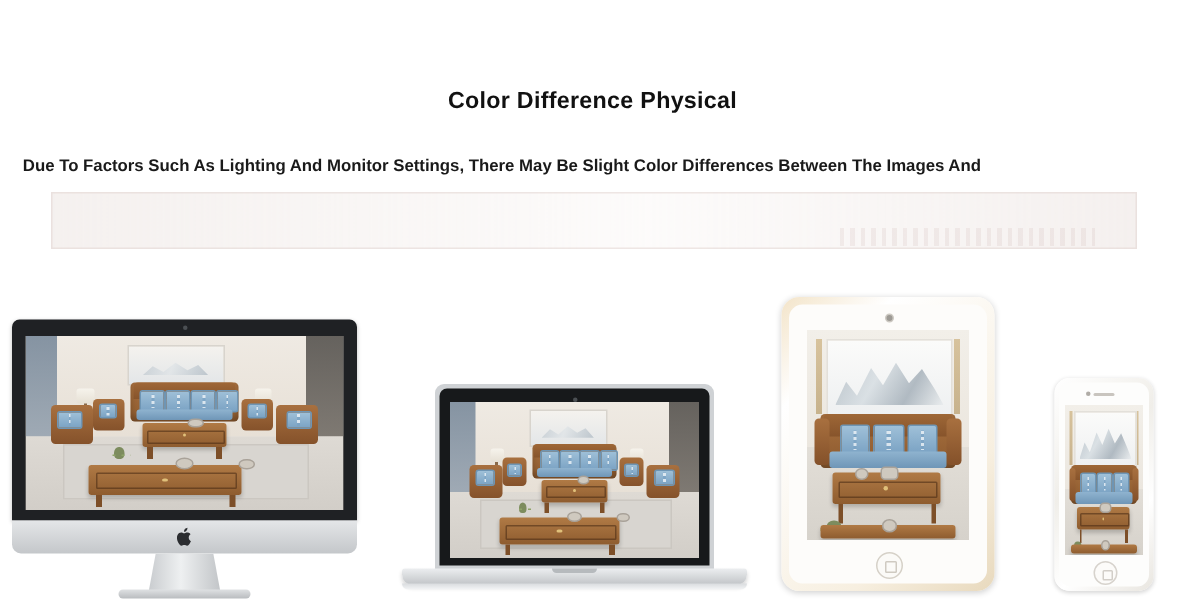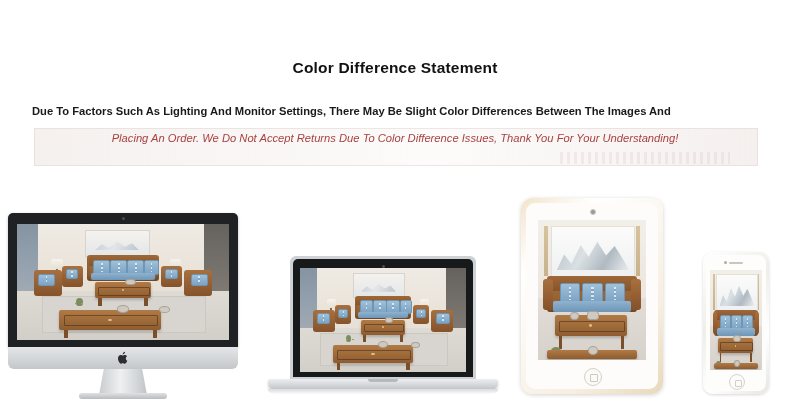--- a/index.html
+++ b/index.html
@@ -16,22 +16,21 @@
   .title{
     position:absolute;top:59px;left:0;width:790px;
     text-align:center;
     font-size:15.5px;font-weight:bold;color:#111111;
     letter-spacing:.2px;
   }
 
   
   .black-block{
     position:absolute;top:104px;left:0;width:654px;
-    text-align:left;
-    padding-left:32px;
+    text-align:right;
   }
   .black-block .ln{
     font-size:11.2px;font-weight:bold;color:#1a1a1a;
     line-height:14px;white-space:nowrap;
   }
 
   
   .red-block{
     position:absolute;top:131px;left:0;width:790px;
     text-align:center;
@@ -177,30 +176,29 @@
   .ph-home{position:absolute;left:50%;top:122px;margin-left:-7px;width:14px;height:14px;
     border:1px solid #d7d3cd;border-radius:50%;background:#fcfbf9;}
   .ph-home:after{content:"";position:absolute;left:50%;top:50%;margin:-2.5px 0 0 -2.5px;
     width:5px;height:5px;border:1px solid #d2cec8;border-radius:1px;}
 </style>
 </head>
 <body>
 
 <div class="page">
 
-  <div class="title">Color Difference Statement</div>
+  <div class="title">Color Difference Physical</div>
 
   <div class="black-block">
     <div class="ln">Due To Factors Such As Lighting And Monitor Settings, There May Be Slight Color Differences Between The Images And</div>
   </div>
 
   <div class="red-panel"></div>
   <div class="watermark"></div>
   <div class="red-block">
-    <div class="ln">Placing An Order. We Do Not Accept Returns Due To Color Difference Issues, Thank You For Your Understanding!</div>
   </div>
 
   <div class="monitor">
     <div class="mon-body">
       <div class="mon-cam"></div>
       <div class="mon-screen">
         <div class="scene">
           <div class="room-wall"></div>
           <div class="wall-left"></div>
           <div class="wall-right"></div>

